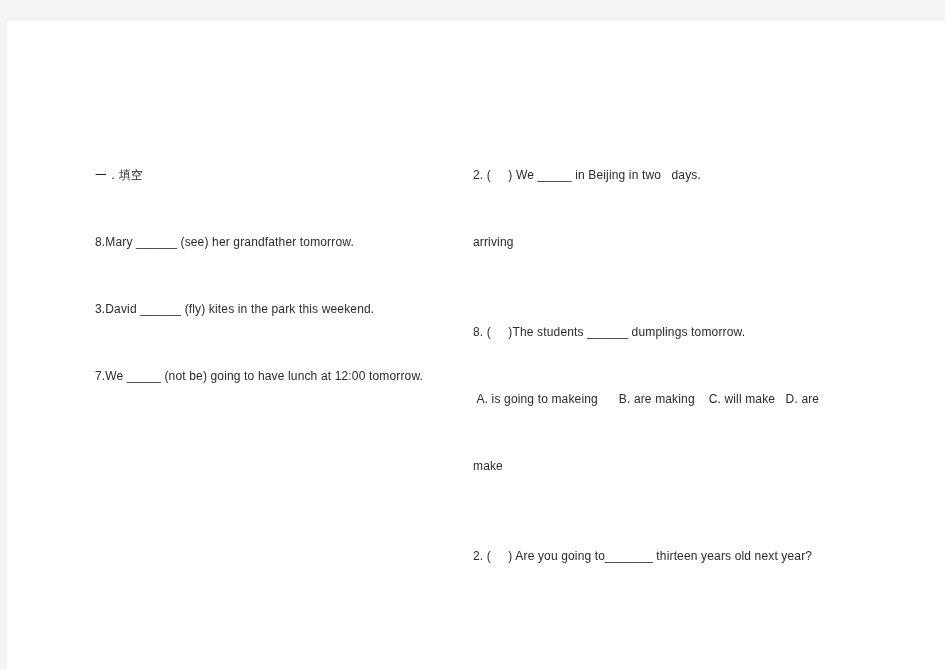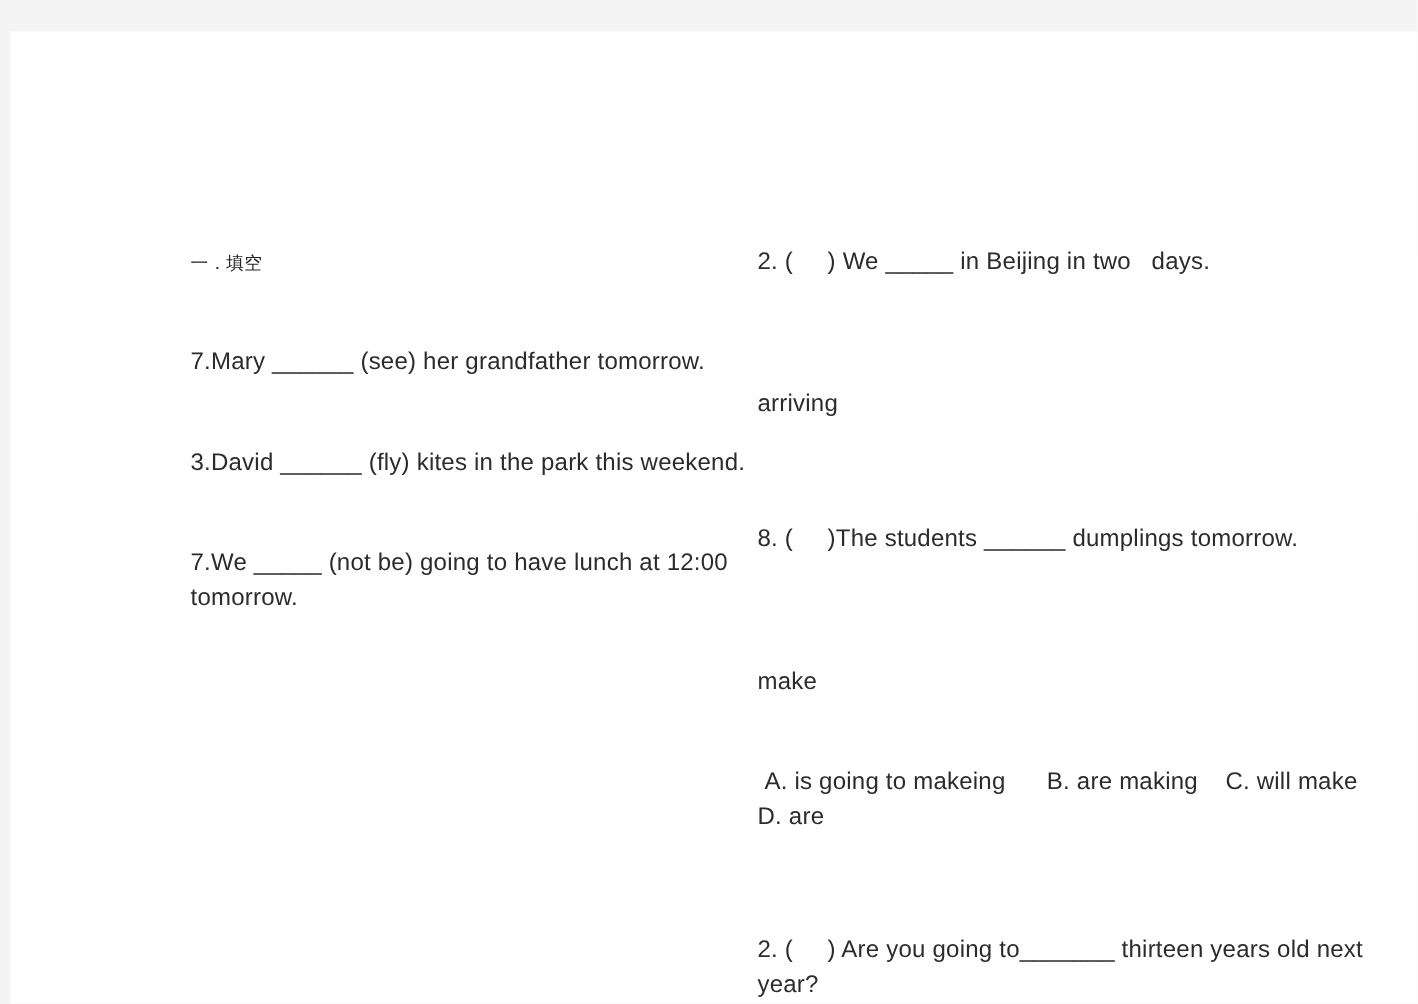--- a/index.html
+++ b/index.html
@@ -17,21 +17,21 @@
   .page {
     position: absolute;
     left: 7px;
     top: 21px;
     width: 938px;
     height: 648px;
     background: #ffffff;
   }
   .doc-body {
     position: absolute;
-    left: 120px;
+    left: 88px;
     top: 98px;
     width: 800px;
     height: 470px;
   }
   .column {
     position: absolute;
     top: 0;
     font-size: 11.6px;
     line-height: 22.4px;
     color: #2b2b2b;
@@ -41,47 +41,46 @@
   .col-left {
     left: 0;
     width: 372px;
   }
   .col-right {
     left: 378px;
     width: 420px;
   }
   .line {
     min-height: 22.4px;
-    font-size: 16px;
+    font-size: 12px;
     line-height: 22.4px;
     color: #2b2b2b;
     white-space: pre-wrap;
     word-wrap: break-word;
   }
   .heading {
     font-size: 11.8px;
     color: #222222;
   }
   .wrapline {
     min-height: 22.4px;
-    margin-top: 28px;
   }
   .cjk {
     font-family: "DejaVu Sans", "Liberation Sans", sans-serif;
   }
 </style>
 </head>
 <body>
 
 <div class="page">
   <div class="doc-body">
 
     <div class="column col-left">
       <div class="line heading cjk">一．填空</div>
-      <div class="line">7.Mary ______ (see) her grandfather tomorrow.</div>
+      <div class="line">8.Mary ______ (see) her grandfather tomorrow.</div>
       <div class="line">3.David ______ (fly) kites in the park this weekend.</div>
       <div class="line">7.We _____ (not be) going to have lunch at 12:00 tomorrow.</div>
       
       
       
       
       
       
       
       
@@ -89,22 +88,22 @@
       
       
       
     </div>
 
     <div class="column col-right">
       <div class="line">2. (     ) We _____ in Beijing in two   days.</div>
       <div class="line wrapline">arriving</div>
 
       <div class="line">8. (     )The students ______ dumplings tomorrow.</div>
+      <div class="line"> A. is going to makeing      B. are making    C. will make   D. are</div>
       <div class="line wrapline">make</div>
-      <div class="line"> A. is going to makeing      B. are making    C. will make   D. are</div>
 
       <div class="line">2. (     ) Are you going to_______ thirteen years old next year?</div>
       
 
       
       
 
       
       
 

